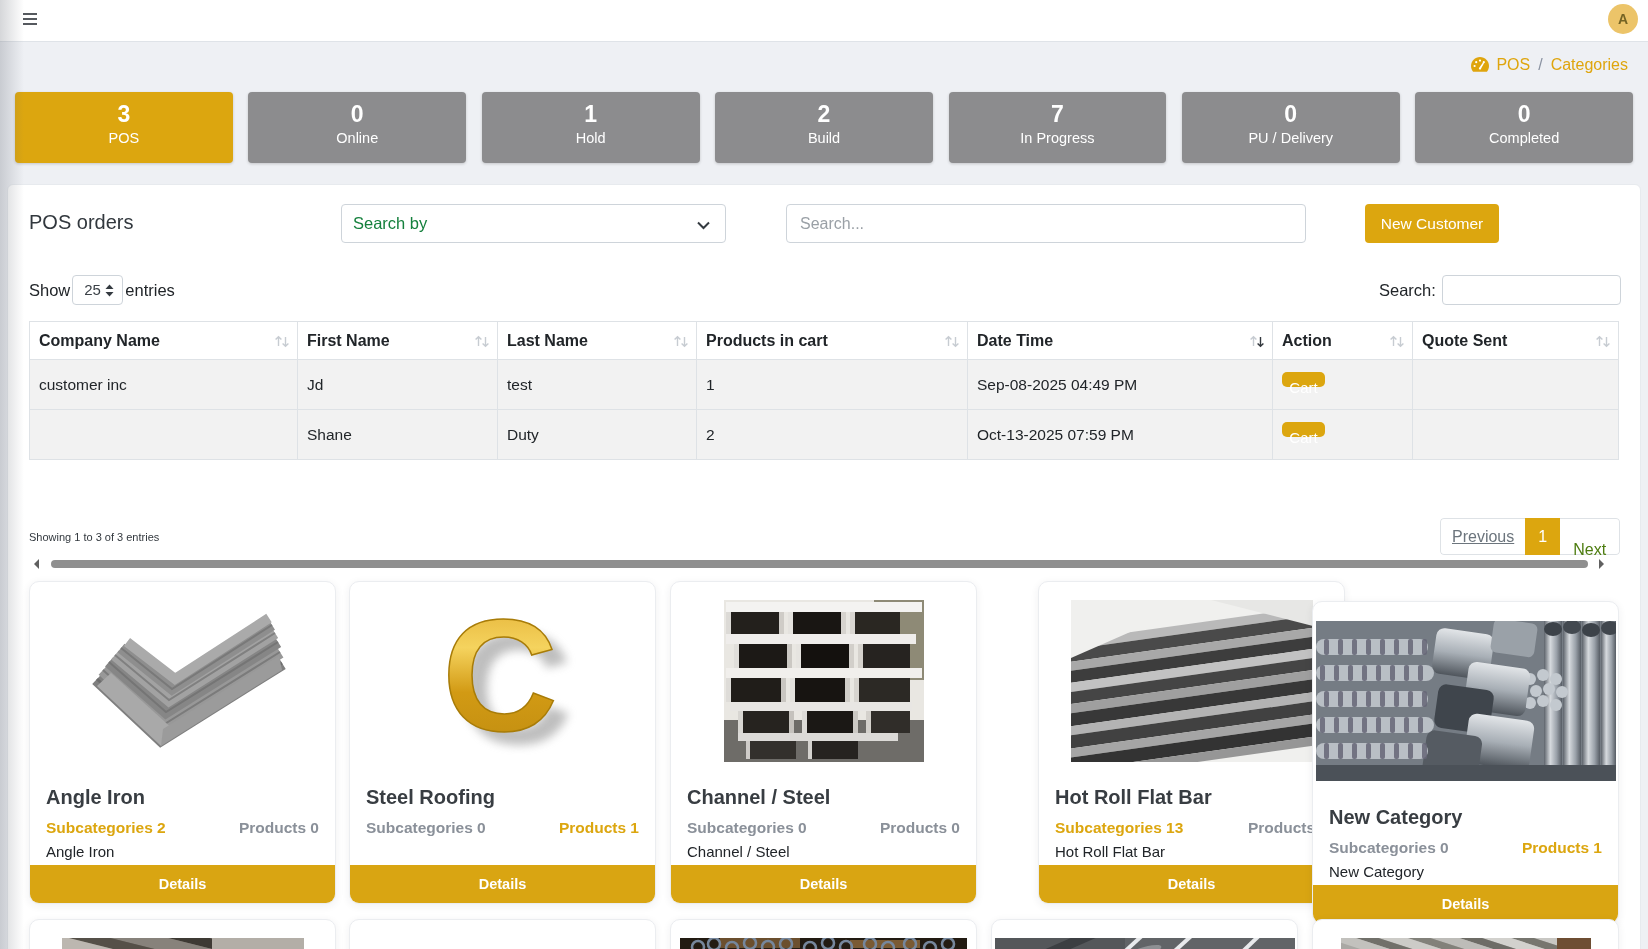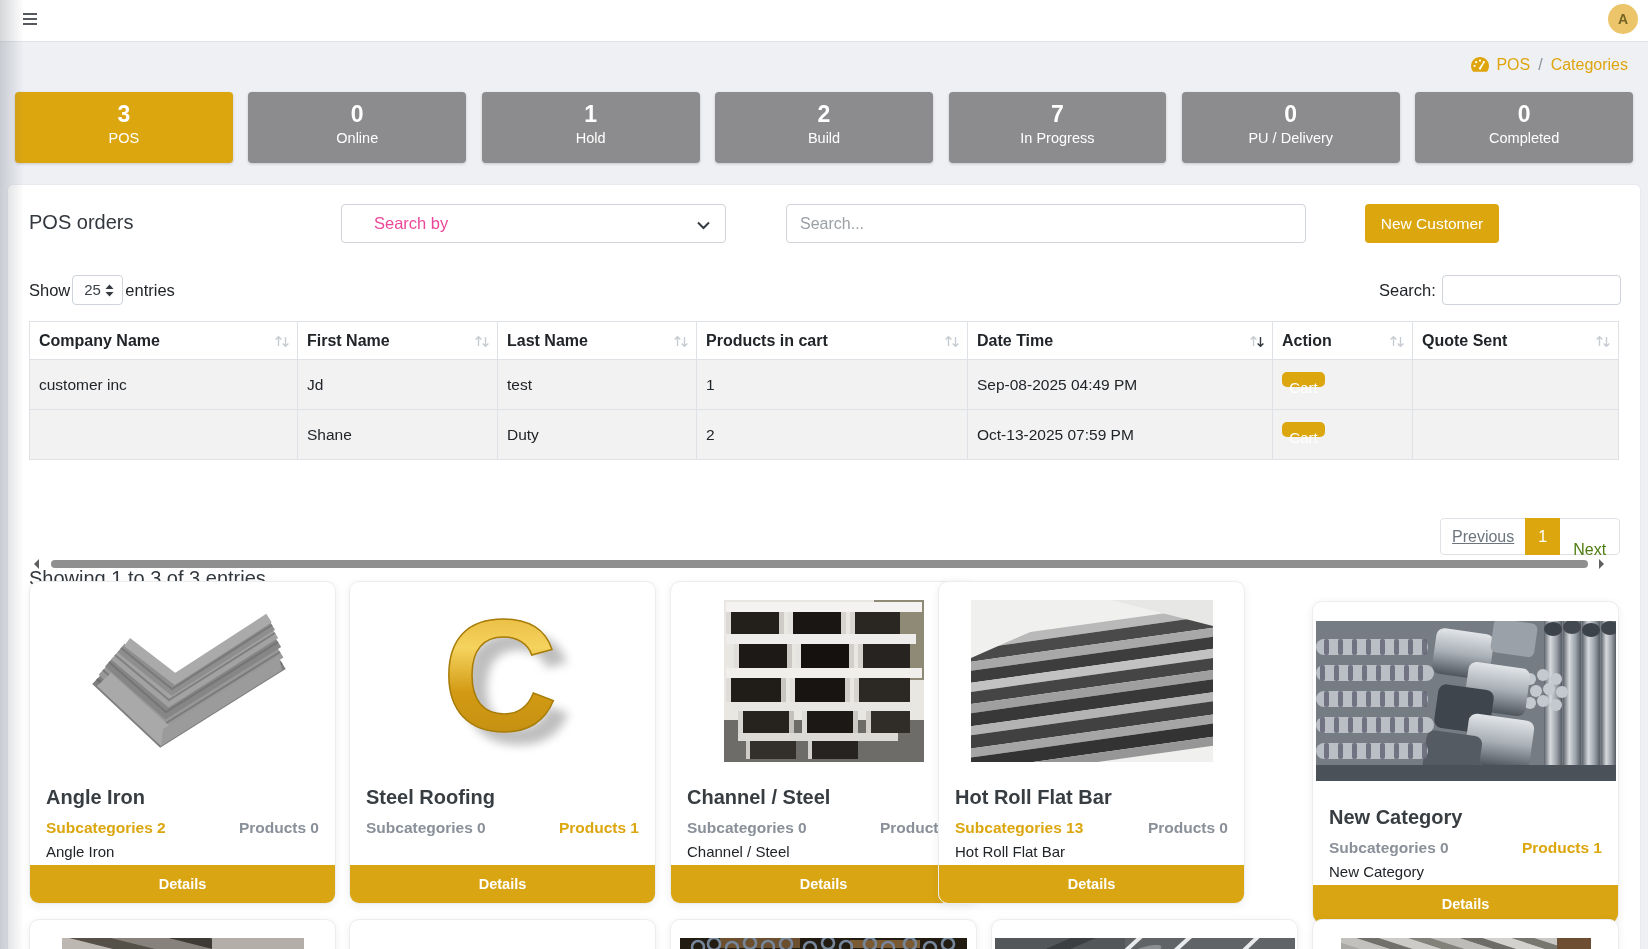--- a/index.html
+++ b/index.html
@@ -27,22 +27,22 @@
   .stat.gold { background:#dca60f; }
   .stat .num { font-size:23px; font-weight:bold; line-height:26px; }
   .stat .lbl { font-size:14.5px; line-height:22px; }
 
   
   .panel { position:absolute; left:7px; top:184px; width:1634px; height:1100px;
     background:#fff; border:1px solid #e7eaee; border-radius:6px; }
 
   .h1 { position:absolute; left:21px; top:26px; font-size:20px; color:#32383e; }
   .selectbox { position:absolute; left:333px; top:19px; width:385px; height:39px;
-    border:1px solid #ced4da; border-radius:4px; font-size:16.5px; color:#ec4899;
-    line-height:37px; padding-left:32px; background:#fff; }
+    border:1px solid #ced4da; border-radius:4px; font-size:16.5px; color:#15803d;
+    line-height:37px; padding-left:11px; background:#fff; }
   .selectbox svg { position:absolute; right:14px; top:13px; }
   .searchinput { position:absolute; left:778px; top:19px; width:520px; height:39px;
     border:1px solid #ced4da; border-radius:4px; font-size:16px; color:#9aa0a6;
     line-height:37px; padding-left:13px; background:#fff; }
   .newcust { position:absolute; left:1357px; top:19px; width:134px; height:39px;
     background:#dca60f; border-radius:4px; color:#fff; font-size:15.5px; text-align:center; line-height:39px; }
 
   .showrow { position:absolute; left:21px; top:90px; height:30px; font-size:16.5px; color:#212529; line-height:30px; }
   .show25 { display:inline-block; width:51px; height:30px; border:1px solid #ced4da; border-radius:4px;
     margin:0 2px; vertical-align:top; position:relative; font-size:15px; color:#3c4248;
@@ -55,21 +55,21 @@
   table.dt { position:absolute; left:21px; top:136px; border-collapse:collapse; table-layout:fixed; }
   table.dt th, table.dt td { border:1px solid #dee2e6; font-size:15.5px; color:#212529;
     padding:0 0 0 9px; text-align:left; vertical-align:middle; }
   table.dt th { height:38px; font-size:16px; font-weight:bold; position:relative; }
   table.dt td { height:50px; }
   tr.odd td { background:#f2f2f2; }
   .sorticon { position:absolute; right:7px; top:12px; }
   .cartbtn { display:inline-block; width:43px; height:15px; background:#dca60f; border-radius:5px;
     color:#fff; font-size:15px; text-align:center; line-height:31px; }
 
-  .infotext { position:absolute; left:21px; top:346px; font-size:20px; color:#32383e;margin-top:36px; }
+  .infotext { position:absolute; left:21px; top:346px; font-size:11px; color:#32383e; }
   .pager { position:absolute; left:1432px; top:333px; height:37px; display:flex;
     font-size:16px; border-radius:4px; overflow:hidden; }
   .pager div { line-height:35px; border:1px solid #dee2e6; }
   .pager .prev { color:#6c757d; padding:0 11px; border-radius:4px 0 0 4px; border-right:none;text-decoration:underline; }
   .pager .cur { background:#dca60f; color:#fff; width:35px; text-align:center; border-color:#dca60f; }
   .pager .next { color:#4d7c0f; padding:13px 13px; border-radius:0 4px 4px 0; border-left:none; }
 
   
   .hthumb { position:absolute; left:43px; top:375px; width:1537px; height:8px; background:#8f8f8f; border-radius:4px; }
   .harrow { position:absolute; width:0; height:0; border:5px solid transparent; }
@@ -357,21 +357,21 @@
               <rect x="84" y="8" width="4" height="18" fill="#d4d2ce"></rect>
         </g>
       </g>
     </svg>
       </div>
     <h3>Channel / Steel</h3>
     <div class="subrow"><span>Subcategories 0</span><span class="r">Products 0</span></div>
     <div class="desc">Channel / Steel</div>
     <div class="details">Details</div>
   </div>
-  <div class="card" style="left:930px; top:396px;">
+  <div class="card" style="left:1030px; top:396px;">
     <div class="imgbox">
         <svg width="242" height="162" viewBox="0 0 242 162">
       <rect width="242" height="162" fill="#f0f0ee"></rect>
       <g transform="rotate(-8 121 81)">
         <rect x="-20" y="24" width="282" height="9" fill="#b9b9b9"></rect>
         <rect x="-20" y="33" width="282" height="12" fill="#4a4a4a"></rect>
         <rect x="-20" y="45" width="282" height="9" fill="#a8a8a8"></rect>
         <rect x="-20" y="54" width="282" height="12" fill="#3d3d3d"></rect>
         <rect x="-20" y="66" width="282" height="9" fill="#c2c2c2"></rect>
         <rect x="-20" y="75" width="282" height="12" fill="#454545"></rect>

